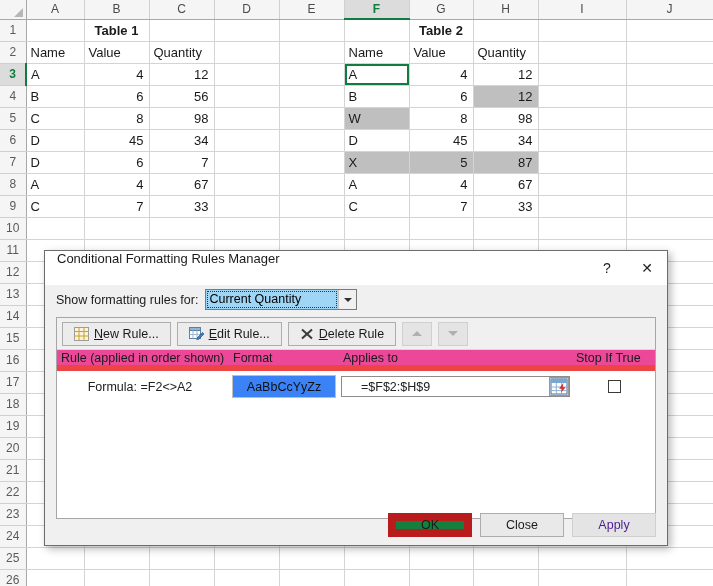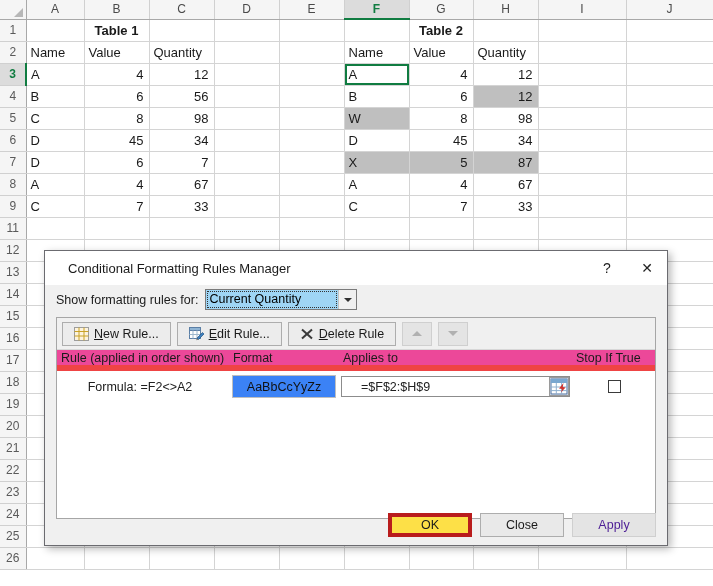--- a/index.html
+++ b/index.html
@@ -113,22 +113,22 @@
     border: 1px solid #6b6b70;
     box-shadow: 3px 3px 8px rgba(0,0,0,0.28);
     font-size: 12.5px;
     color: #202020;
     z-index: 50;
   }
   .dlg-titlebar {
     height: 34px;
     background: #ffffff;
     display: flex;
-    align-items: center;
-    padding: 0 0 0 23px;
+    align-items: flex-start;
+    padding: 0 0 0 12px;
     position: relative;
   }
   .dlg-title {
     font-size: 13px;
     color: #1b1b1b;
   }
   .dlg-titlebtns {
     position: absolute;
     right: 0; top: 0;
     height: 34px;
@@ -325,22 +325,22 @@
   .dbtn {
     width: 84px; height: 24px;
     border: 1px solid #adadad;
     background: #e9e9e9;
     font-size: 12.5px;
     color: #1b1b1b;
     display: flex; align-items: center; justify-content: center;
     cursor: default;
   }
   .dbtn.default {
-    border: 4px solid #b91c1c;
-    background: #fde047;
+    border: 8px solid #b91c1c;
+    background: #15803d;
   }
   .dbtn.disabled {
     color: #4c1d95;
     background: #e4e4e4;
     border-color: #cfcfcf;
   }
 </style>
 </head>
 <body>
 
@@ -496,20 +496,33 @@
       <td class="cell num">33</td>
       <td class="cell"></td>
       <td class="cell"></td>
       <td class="cell">C</td>
       <td class="cell num">7</td>
       <td class="cell num">33</td>
       <td class="cell"></td>
       <td class="cell"></td>
     </tr>
 
+    <tr>
+          <th class="row-head">10</th>
+          <td class="cell"></td>
+          <td class="cell"></td>
+          <td class="cell"></td>
+          <td class="cell"></td>
+          <td class="cell"></td>
+          <td class="cell"></td>
+          <td class="cell"></td>
+          <td class="cell"></td>
+          <td class="cell"></td>
+          <td class="cell"></td>
+        </tr>
     <tr>
           <th class="row-head">11</th>
           <td class="cell"></td>
           <td class="cell"></td>
           <td class="cell"></td>
           <td class="cell"></td>
           <td class="cell"></td>
           <td class="cell"></td>
           <td class="cell"></td>
           <td class="cell"></td>

